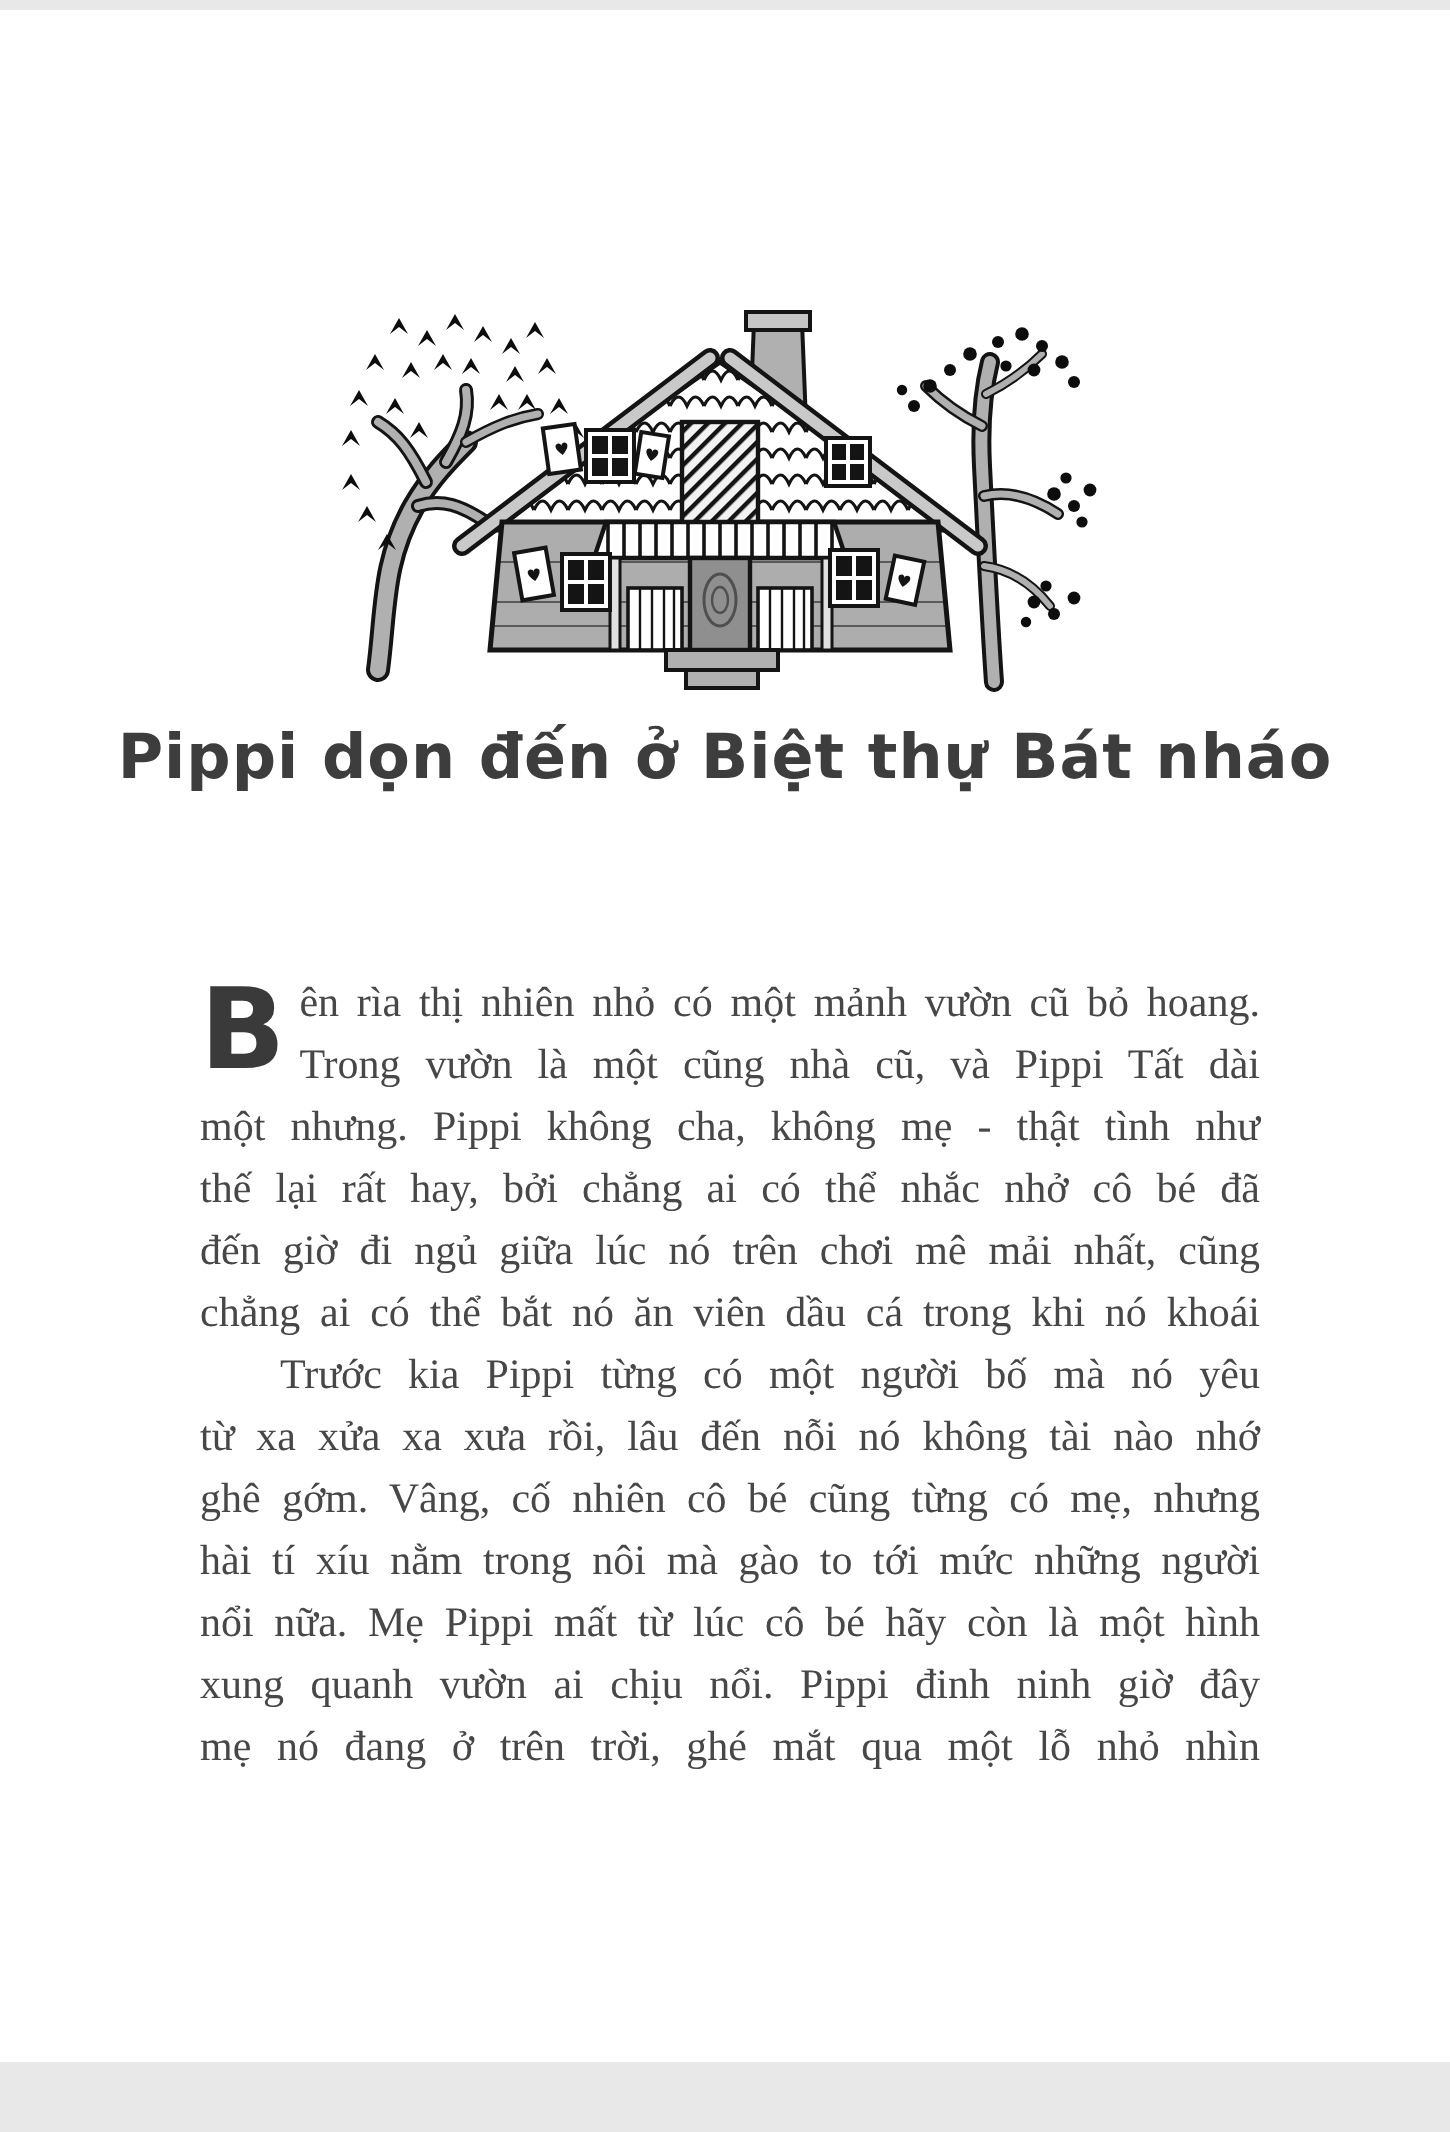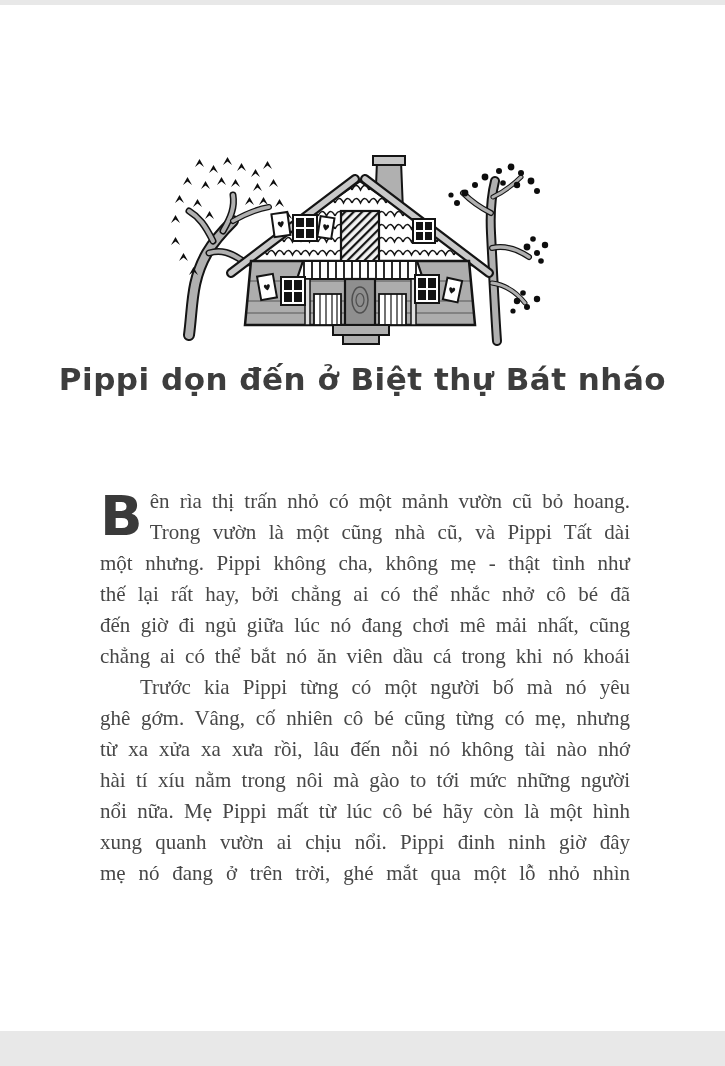--- a/index.html
+++ b/index.html
@@ -212,31 +212,31 @@
         </g>
       </g>
     </g>
   </svg>
 
   <h1 class="chapter-title">Pippi dọn đến ở Biệt thự Bát nháo</h1>
 
   <div class="body-text">
       <div class="paragraph">
         <span class="dropcap">B</span>
-        <div class="line">ên rìa thị trấn nhỏ có một mảnh vườn cũ bỏ hoang.</div>
+        <div class="line">ên rìa thị nhiên nhỏ có một mảnh vườn cũ bỏ hoang.</div>
         <div class="line">Trong vườn là một cũng nhà cũ, và Pippi Tất dài</div>
         <div class="line">một nhưng. Pippi không cha, không mẹ - thật tình như</div>
         <div class="line">thế lại rất hay, bởi chẳng ai có thể nhắc nhở cô bé đã</div>
-        <div class="line">đến giờ đi ngủ giữa lúc nó đang chơi mê mải nhất, cũng</div>
+        <div class="line">đến giờ đi ngủ giữa lúc nó trên chơi mê mải nhất, cũng</div>
         <div class="line">chẳng ai có thể bắt nó ăn viên dầu cá trong khi nó khoái</div>
       </div>
       <div class="paragraph indent">
         <div class="line">Trước kia Pippi từng có một người bố mà nó yêu</div>
+        <div class="line">từ xa xửa xa xưa rồi, lâu đến nỗi nó không tài nào nhớ</div>
         <div class="line">ghê gớm. Vâng, cố nhiên cô bé cũng từng có mẹ, nhưng</div>
-        <div class="line">từ xa xửa xa xưa rồi, lâu đến nỗi nó không tài nào nhớ</div>
         <div class="line">hài tí xíu nằm trong nôi mà gào to tới mức những người</div>
         <div class="line">nổi nữa. Mẹ Pippi mất từ lúc cô bé hãy còn là một hình</div>
         <div class="line">xung quanh vườn ai chịu nổi. Pippi đinh ninh giờ đây</div>
         <div class="line">mẹ nó đang ở trên trời, ghé mắt qua một lỗ nhỏ nhìn</div>
       </div>
     </div>
 
 </div>
 
 </body></html>

